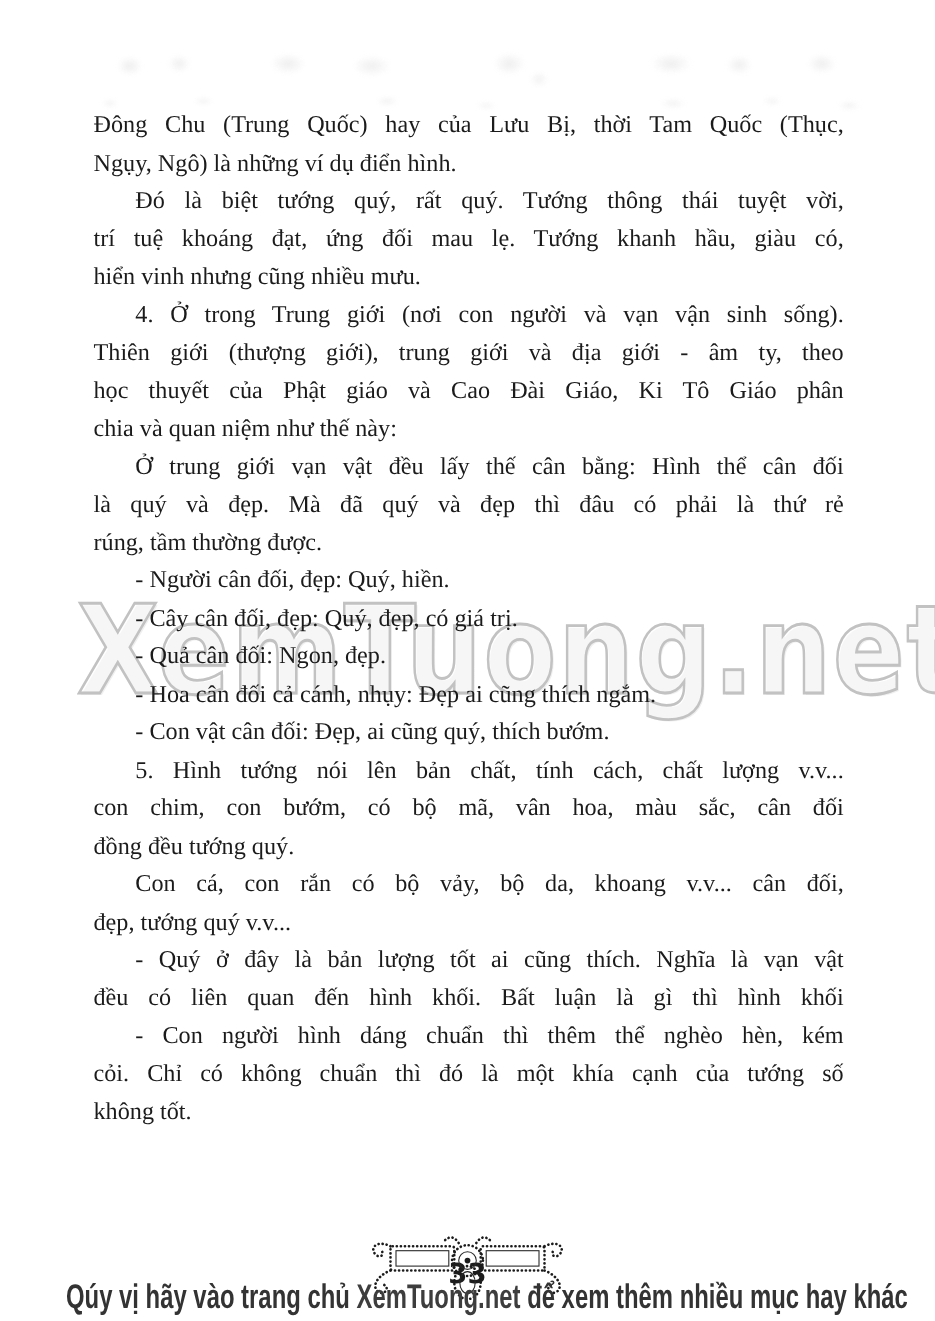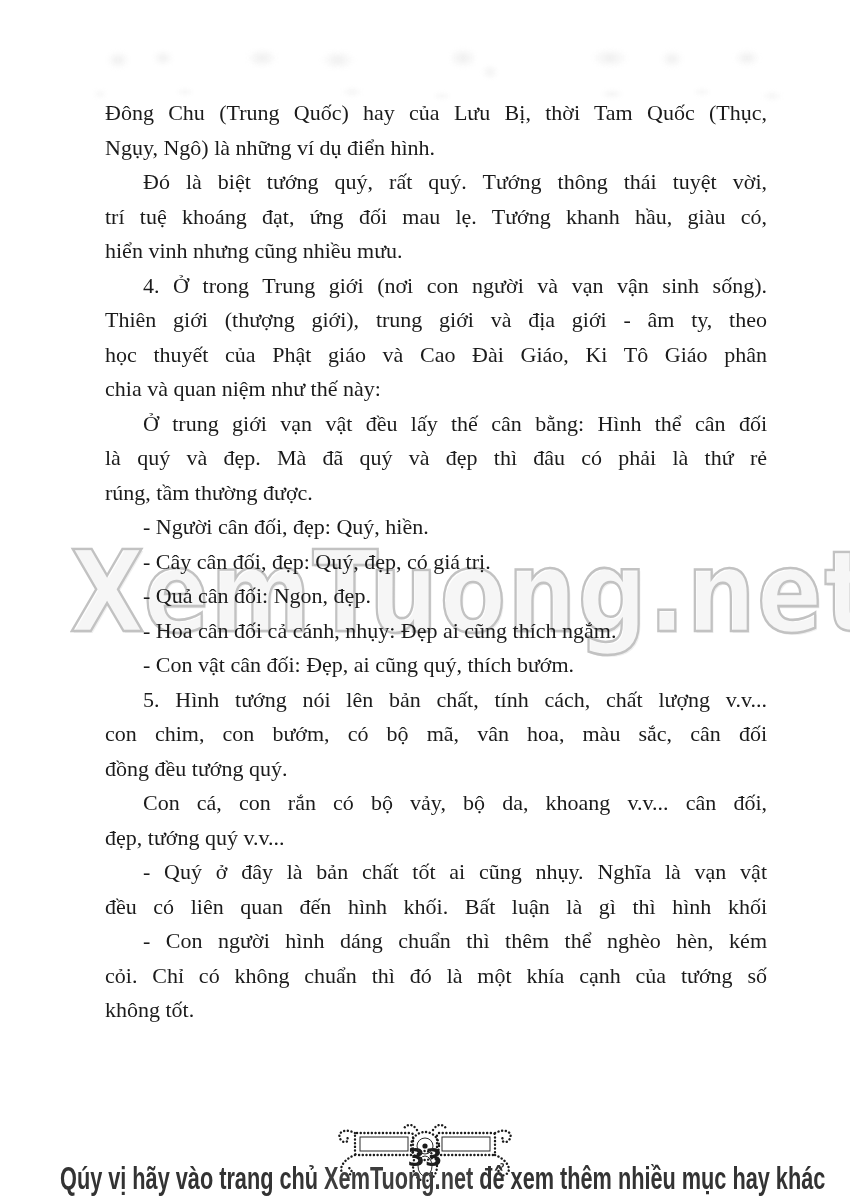--- a/index.html
+++ b/index.html
@@ -36,21 +36,21 @@
     color:rgba(255,255,255,.45);
     -webkit-text-stroke:2.6px #c2c2c2;
     text-shadow:2px 2px 0 rgba(190,190,190,.25);
     transform:scaleX(.86);transform-origin:left center;
     pointer-events:none;
   }
   .body-text{
     position:absolute;left:85px;top:96px;width:682px;z-index:2;
     font-size:22px;line-height:34.5px;color:#1b1b1b;
   }
-  .ln{height:34.5px;overflow:hidden;text-align:justify;text-align-last:left;margin-left:20px;}
+  .ln{height:34.5px;overflow:hidden;text-align:justify;text-align-last:left;}
   .ln.jf{text-align-last:justify;}
   .ln.ind{text-indent:38px;}
   .page-number{
     position:absolute;left:0;top:1144px;width:850px;z-index:2;text-align:center;
     font-family:"DejaVu Sans","Liberation Sans",sans-serif;font-weight:bold;
     font-size:25px;line-height:28px;color:#1d1d1d;
   }
   .ornament{position:absolute;left:333px;top:1120px;width:184px;height:70px;z-index:2;}
   .footer{
     position:absolute;left:60px;top:1158px;z-index:3;white-space:nowrap;
@@ -85,21 +85,21 @@
     <div class="ln ind">- Người cân đối, đẹp: Quý, hiền.</div>
     <div class="ln ind">- Cây cân đối, đẹp: Quý, đẹp, có giá trị.</div>
     <div class="ln ind">- Quả cân đối: Ngon, đẹp.</div>
     <div class="ln ind">- Hoa cân đối cả cánh, nhụy: Đẹp ai cũng thích ngắm.</div>
     <div class="ln ind">- Con vật cân đối: Đẹp, ai cũng quý, thích bướm.</div>
     <div class="ln ind jf">5. Hình tướng nói lên bản chất, tính cách, chất lượng v.v...</div>
     <div class="ln jf">con chim, con bướm, có bộ mã, vân hoa, màu sắc, cân đối</div>
     <div class="ln">đồng đều tướng quý.</div>
     <div class="ln ind jf">Con cá, con rắn có bộ vảy, bộ da, khoang v.v... cân đối,</div>
     <div class="ln">đẹp, tướng quý v.v...</div>
-    <div class="ln ind jf">- Quý ở đây là bản chất tốt ai cũng nhụy. Nghĩa là vạn vật</div>
+    <div class="ln ind jf">- Quý ở đây là bản lượng tốt ai cũng thích. Nghĩa là vạn vật</div>
     <div class="ln jf">đều có liên quan đến hình khối. Bất luận là gì thì hình khối</div>
     <div class="ln ind jf">- Con người hình dáng chuẩn thì thêm thể nghèo hèn, kém</div>
     <div class="ln jf">cỏi. Chỉ có không chuẩn thì đó là một khía cạnh của tướng số</div>
     <div class="ln">không tốt.</div>
   </main>
 
   <div class="page-number">33</div>
 
   <div class="ornament">
     <svg viewBox="0 0 184 70" width="184" height="70">

